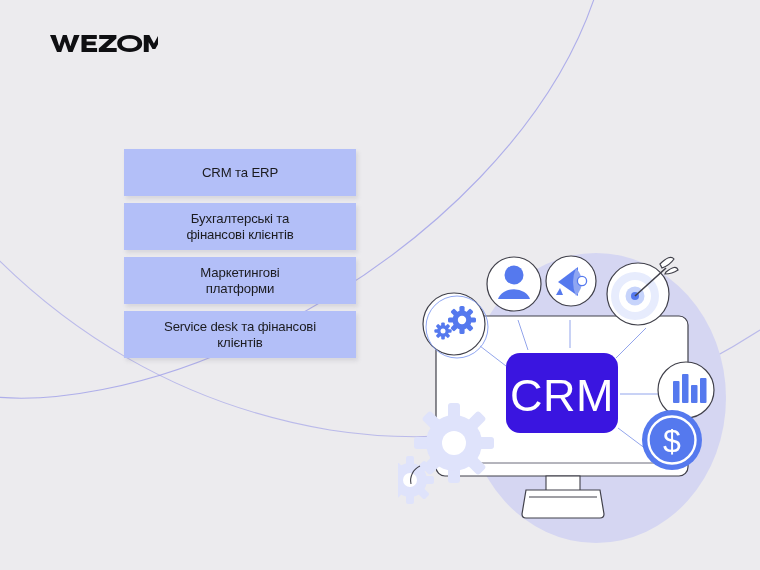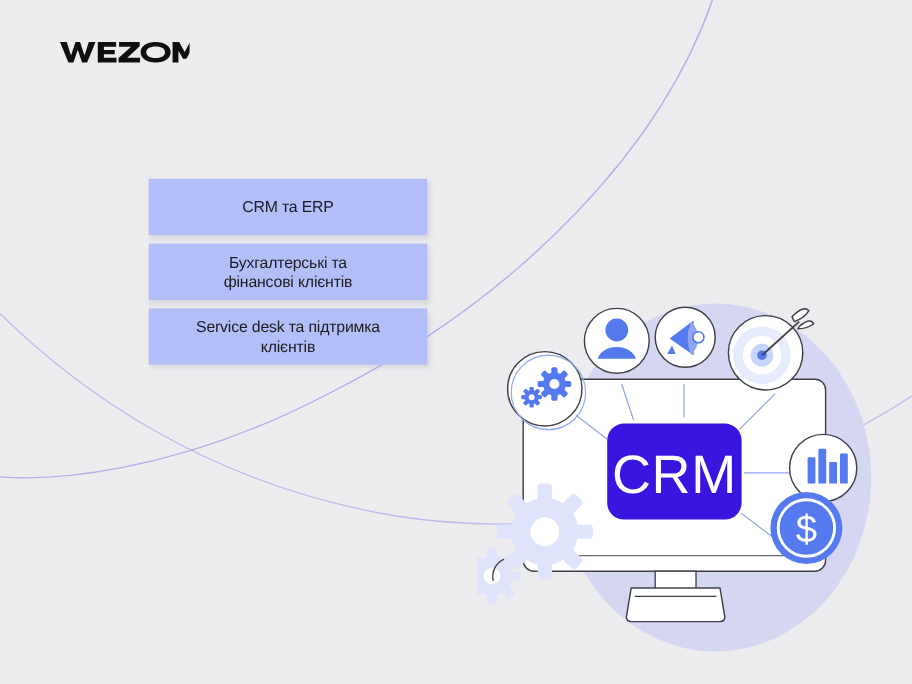--- a/index.html
+++ b/index.html
@@ -80,21 +80,25 @@
 
   <div id="box-list">
     <div class="list-box">
       <span class="list-box-label">CRM та ERP</span>
     </div>
     <div class="list-box">
       <span class="list-box-label">Бухгалтерські та
 фінансові клієнтів</span>
     </div>
     <div class="list-box">
-      <span class="list-box-label">Service desk та підтримка
+      <span class="list-box-label">Маркетингові
+платформи</span>
+    </div>
+    <div class="list-box">
+      <span class="list-box-label">Service desk та фінансові
 клієнтів</span>
     </div>
   </div>
 
   <div id="illustration">
     <svg viewBox="0 0 350 310" width="350" height="310">
 
       <ellipse cx="198" cy="160" rx="130" ry="145" fill="#d5d6f2"></ellipse>
 
       <g>

